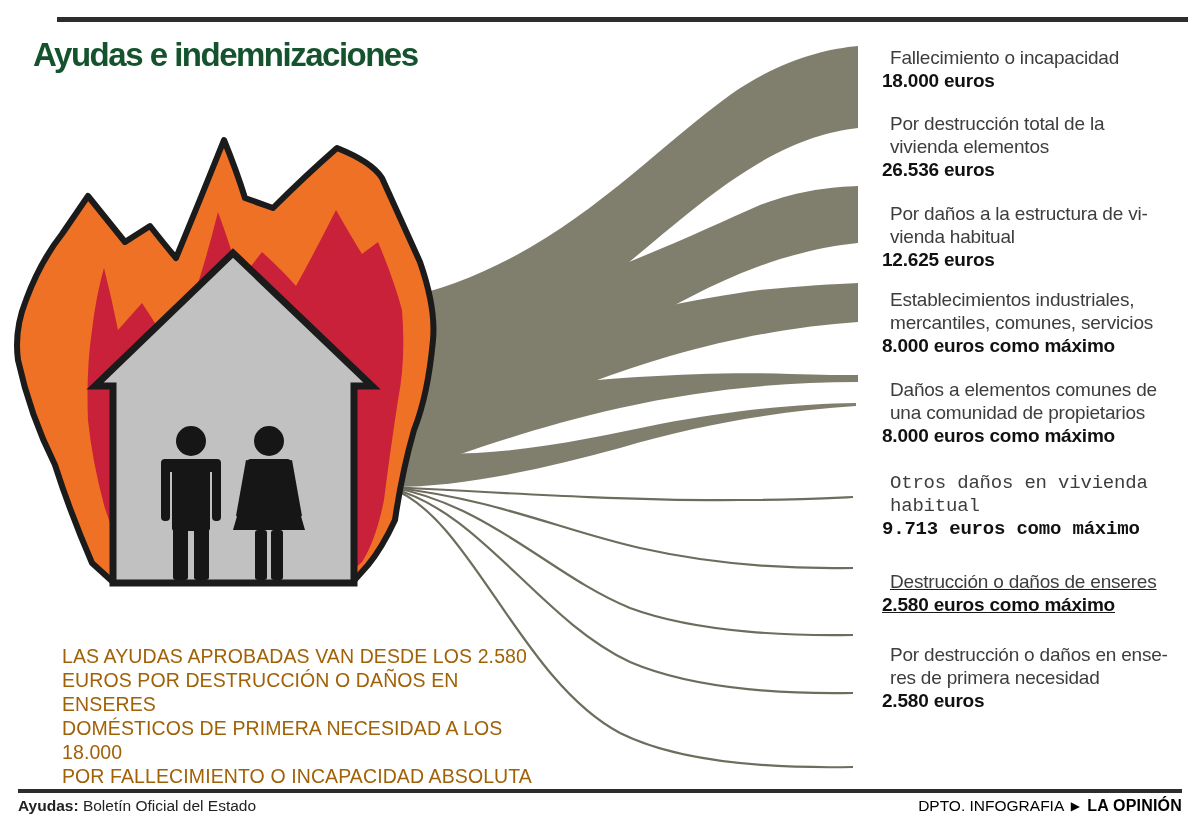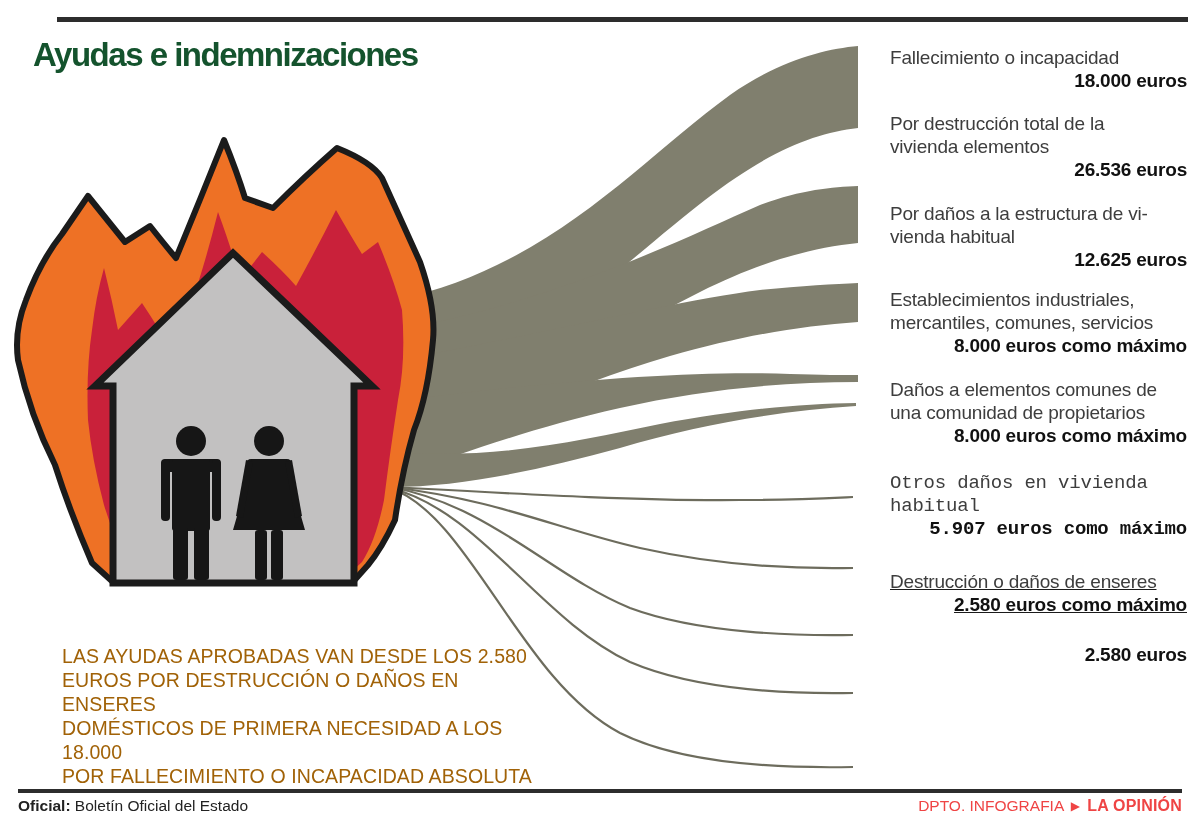--- a/index.html
+++ b/index.html
@@ -18,29 +18,29 @@
   .flame-outer{fill:var(--flame-orange,#ee7125);stroke:var(--ink,#1b1b1b);stroke-width:6px;stroke-linejoin:round;}
   .flame-inner{fill:var(--flame-red,#c9213a);}
   .house-shape{fill:var(--house-gray,#c2c1c1);stroke:var(--ink,#1b1b1b);stroke-width:7px;stroke-linejoin:miter;}
   .person{fill:#161616;}
   .benefit-item{position:absolute;left:882px;width:305px;}
   .item-text{
     font-size:19px;line-height:23px;color:#3d3d3d;letter-spacing:-0.2px;
     white-space:pre-line;
     margin-left:8px;
   }
-  .item-amount{font-size:19px;line-height:23px;font-weight:bold;color:#111;letter-spacing:-0.2px;text-align:right;}
+  .item-amount{font-size:19px;line-height:23px;font-weight:bold;color:#111;letter-spacing:-0.2px;}
   .note{
     position:absolute;left:62px;top:644px;width:480px;
     font-size:19.5px;line-height:24px;color:#a16207;letter-spacing:0.1px;
     white-space:pre-line;
   }
   .footer-left{position:absolute;left:18px;top:797px;font-size:15.5px;color:#222;}
   .footer-left b{font-weight:bold;}
-  .footer-right{position:absolute;right:18px;top:797px;font-size:15.5px;color:#ef4444;white-space:nowrap;}
+  .footer-right{position:absolute;right:18px;top:797px;font-size:15.5px;color:#000000;white-space:nowrap;}
   .footer-right .brand{font-weight:bold;font-size:16px;letter-spacing:0.2px;}
   .arrow{font-size:12px;position:relative;top:-1px;padding:0 3px;}
 </style>
 </head>
 <body>
 
 <div class="canvas">
 
   <div class="rule" style="left:57px;top:17px;width:1131px;height:5px;"></div>
 
@@ -105,39 +105,41 @@
 mercantiles, comunes, servicios</div>
     <div class="item-amount">8.000 euros como máximo</div>
   </div>
   <div class="benefit-item" style="top:378px;">
     <div class="item-text">Daños a elementos comunes de
 una comunidad de propietarios</div>
     <div class="item-amount">8.000 euros como máximo</div>
   </div>
   <div class="benefit-item" style="top:472px;font-family:Liberation Mono, monospace;">
     <div class="item-text">Otros daños en vivienda habitual</div>
-    <div class="item-amount">5.907 euros como máximo</div>
+    <div class="item-amount">9.713 euros como máximo</div>
   </div>
   <div class="benefit-item" style="top:570px;text-decoration:underline;">
     <div class="item-text">Destrucción o daños de enseres</div>
     <div class="item-amount">2.580 euros como máximo</div>
   </div>
   <div class="benefit-item" style="top:643px;">
+    <div class="item-text">Por destrucción o daños en ense-
+res de primera necesidad</div>
     <div class="item-amount">2.580 euros</div>
   </div>
 
   <div class="note">LAS AYUDAS APROBADAS VAN DESDE LOS 2.580
 EUROS POR DESTRUCCIÓN O DAÑOS EN ENSERES
 DOMÉSTICOS DE PRIMERA NECESIDAD A LOS 18.000
 POR FALLECIMIENTO O INCAPACIDAD ABSOLUTA</div>
 
   <div class="rule" style="left:18px;top:789px;width:1164px;height:4px;"></div>
 
   <div class="footer-left">
-    <b>Oficial:</b>
+    <b>Ayudas:</b>
     <span>Boletín Oficial del Estado</span>
   </div>
 
   <div class="footer-right">
     <span>DPTO. INFOGRAFIA</span>
     <span class="arrow">▶</span>
     <span class="brand">LA OPINIÓN</span>
   </div>
 
 </div>

